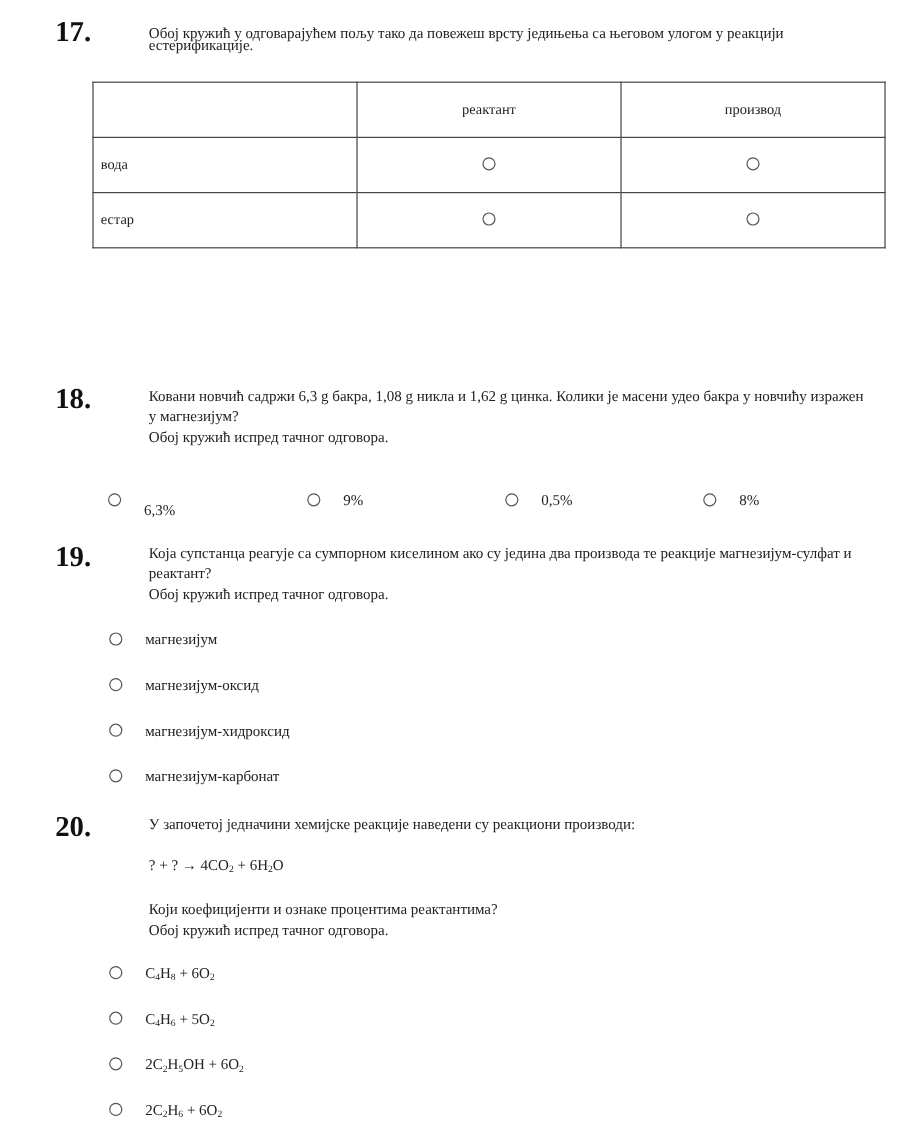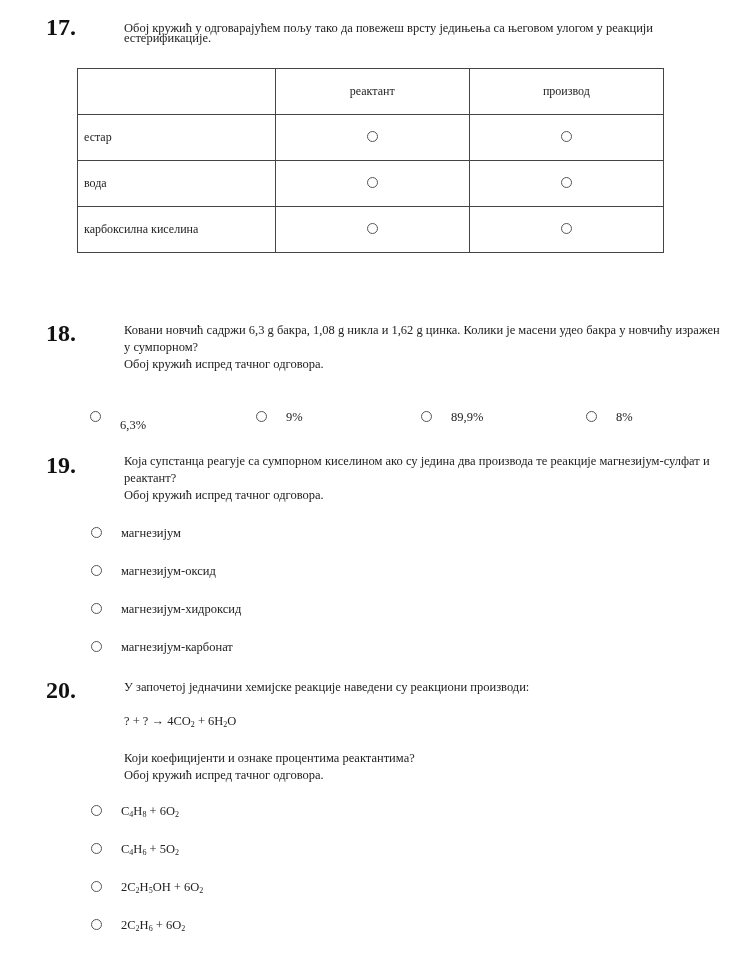--- a/index.html
+++ b/index.html
@@ -15,21 +15,21 @@
   }
   .line { position: absolute; left: 83px; white-space: nowrap; line-height: 16px; margin-left: 41px; }
   .radio {
     position: absolute; width: 11px; height: 11px;
     border: 1.3px solid #555555; border-radius: 50%; box-sizing: border-box;
     background: #ffffff; cursor: pointer;
   }
   .opt-label { position: absolute; white-space: nowrap; line-height: 16px; }
   table.grid {
     position: absolute; left: 77px; top: 68px;
-    border-collapse: collapse; width: 587px;
+    border-collapse: collapse; width: 661px;
   }
   table.grid td {
     border: 1.5px solid #444444; height: 45px; padding: 0;
     font-size: 12px; vertical-align: middle;
   }
   table.grid td.rowlabel { padding-left: 6px; width: 213px; }
   table.grid td.col { width: 219px; text-align: center; position: relative; }
   table.grid td.col .radio { position: relative; display: inline-block; top: 1px; }
   sub { font-size: 8px; vertical-align: -2px; line-height: 0; }
 </style>
@@ -42,50 +42,45 @@
   <div class="line" style="top:30px">естерификације.</div>
 
   <table class="grid">
     <tbody>
         <tr>
       <td class="rowlabel"></td>
       <td class="col">реактант</td>
       <td class="col">производ</td>
     </tr>
     <tr>
-      <td class="rowlabel">естар</td>
-      <td class="col"><span class="radio"></span></td>
-      <td class="col"><span class="radio"></span></td>
-    </tr>
-    <tr>
       <td class="rowlabel">вода</td>
       <td class="col"><span class="radio"></span></td>
       <td class="col"><span class="radio"></span></td>
     </tr>
     <tr>
-      <td class="rowlabel">карбоксилна киселина</td>
+      <td class="rowlabel">естар</td>
       <td class="col"><span class="radio"></span></td>
       <td class="col"><span class="radio"></span></td>
     </tr>
   </tbody>
     </table>
 </div>
 
 <div>
   <div class="q-num" style="top:320px">18.</div>
   <div class="line" style="top:322px">Ковани новчић садржи 6,3 g бакра, 1,08 g никла и 1,62 g цинка. Колики је масени удео бакра у новчићу изражен</div>
-  <div class="line" style="top:339px">у сумпорном?</div>
+  <div class="line" style="top:339px">у магнезијум?</div>
   <div class="line" style="top:356px">Обој кружић испред тачног одговора.</div>
 
   <span class="radio" style="left:90px; top:411px"></span>
   <span class="opt-label" style="left:120px; top:417px">6,3%</span>
   <span class="radio" style="left:256px; top:411px"></span>
   <span class="opt-label" style="left:286px; top:409px">9%</span>
   <span class="radio" style="left:421px; top:411px"></span>
-  <span class="opt-label" style="left:451px; top:409px">89,9%</span>
+  <span class="opt-label" style="left:451px; top:409px">0,5%</span>
   <span class="radio" style="left:586px; top:411px"></span>
   <span class="opt-label" style="left:616px; top:409px">8%</span>
 </div>
 
 <div>
   <div class="q-num" style="top:452px">19.</div>
   <div class="line" style="top:453px">Која супстанца реагује са сумпорном киселином ако су једина два производа те реакције магнезијум-сулфат и</div>
   <div class="line" style="top:470px">реактант?</div>
   <div class="line" style="top:487px">Обој кружић испред тачног одговора.</div>
 

